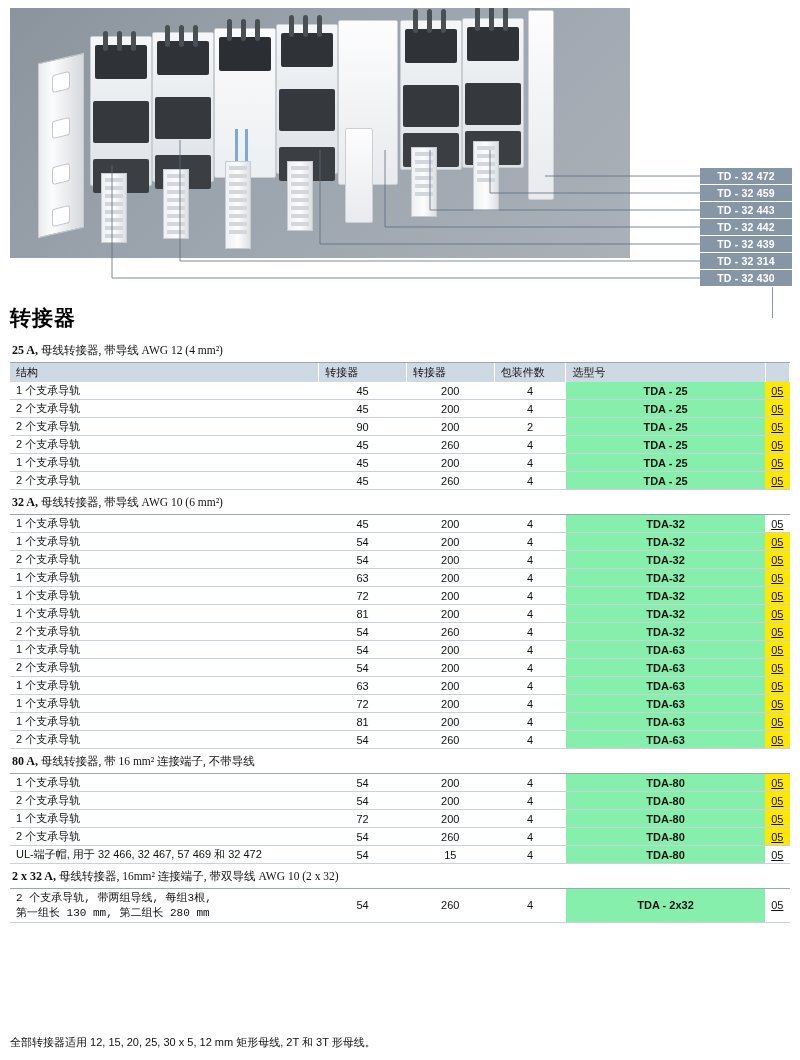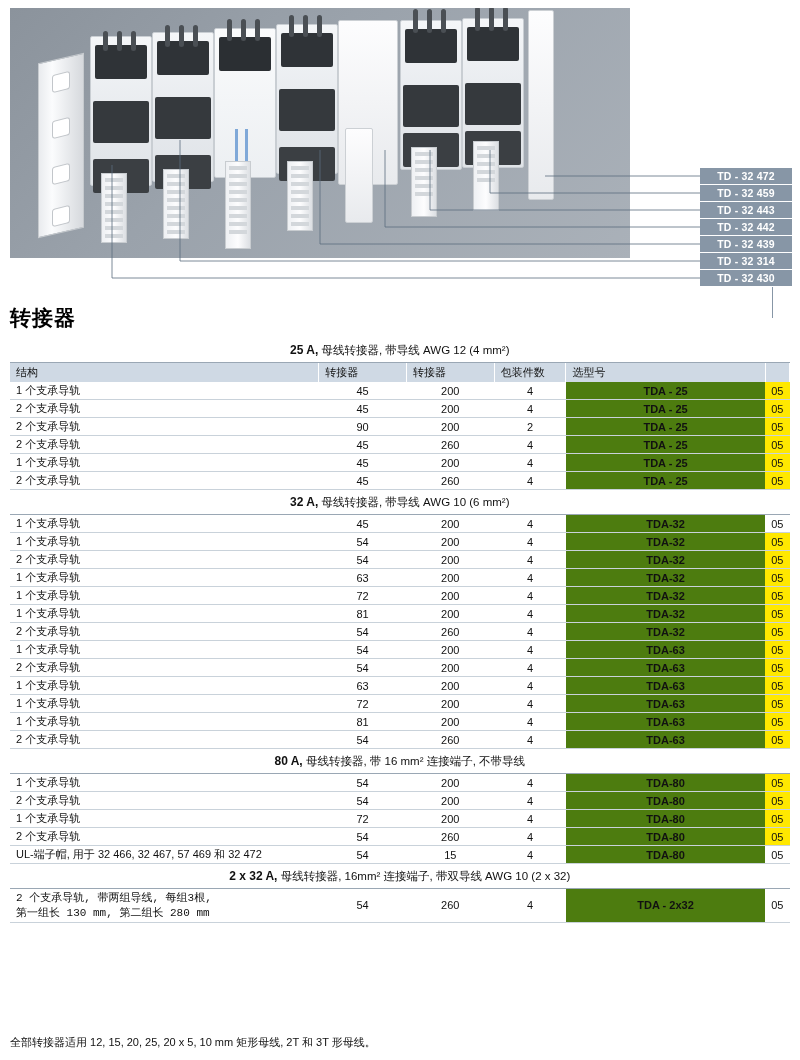--- a/index.html
+++ b/index.html
@@ -91,38 +91,38 @@
   }
 
   
   .content { position: absolute; left: 10px; top: 338px; width: 780px; }
   table { border-collapse: collapse; width: 780px; font-size: 11px; }
   td, th { padding: 0; }
 
   .grp-head td {
     font-size: 11.5px; padding: 5px 2px 4px 2px;
     border-bottom: 1px solid #9aa7b4;
-    background: #fff; text-align: center;
+    background: #fff; text-align: left; font-family: Liberation Serif, serif;
   }
   .grp-head b { font-size: 12px; }
 
   .colhead td {
     background: #cfd9e4; height: 18px; padding: 2px 6px;
     font-weight: normal; border-right: 1px solid #fff;
   }
   .colhead td.c2 { border-right: 1px solid #fff; }
 
   tr.row td {
     height: 17px; border-bottom: 1px solid #c9d2da;
     padding: 1px 6px;
   }
   tr.row td.desc { text-align: left; background: #fff; }
   tr.row td.num { text-align: center; background: #fff; }
-  tr.row td.ord { text-align: center; background: #4d7c0f; font-weight: bold; }
-  tr.row td.pg  { text-align: center; width: 22px; background: #ffe800; font-weight: normal; }
+  tr.row td.ord { text-align: center; background: #86efac; font-weight: bold; }
+  tr.row td.pg  { text-align: center; width: 22px; background: #ffe800; font-weight: normal; text-decoration: underline; }
   tr.row td.pg.plain { background: #fff; }
 
   col.c-desc { width: 310px; }
   col.c-w    { width: 88px; }
   col.c-l    { width: 88px; }
   col.c-p    { width: 72px; }
   col.c-o    { width: 200px; }
   col.c-pg   { width: 22px; }
 
   .footnote {
@@ -519,13 +519,13 @@
           <td class="num" style="height: 34px; line-height: 15px;">54</td>
           <td class="num" style="height: 34px; line-height: 15px;">260</td>
           <td class="num" style="height: 34px; line-height: 15px;">4</td>
           <td class="ord" style="height: 34px; line-height: 15px;">TDA - 2x32</td>
           <td class="pg plain" style="height: 34px; line-height: 15px;">05</td>
         </tr>
       </tbody>
   </table>
 </div>
 
-<div class="footnote">全部转接器适用 12, 15, 20, 25, 20 x 5, 10 mm 矩形母线, 2T 和 3T 形母线。</div>
+<div class="footnote">全部转接器适用 12, 15, 20, 25, 30 x 5, 12 mm 矩形母线, 2T 和 3T 形母线。</div>
 
 </body></html>

